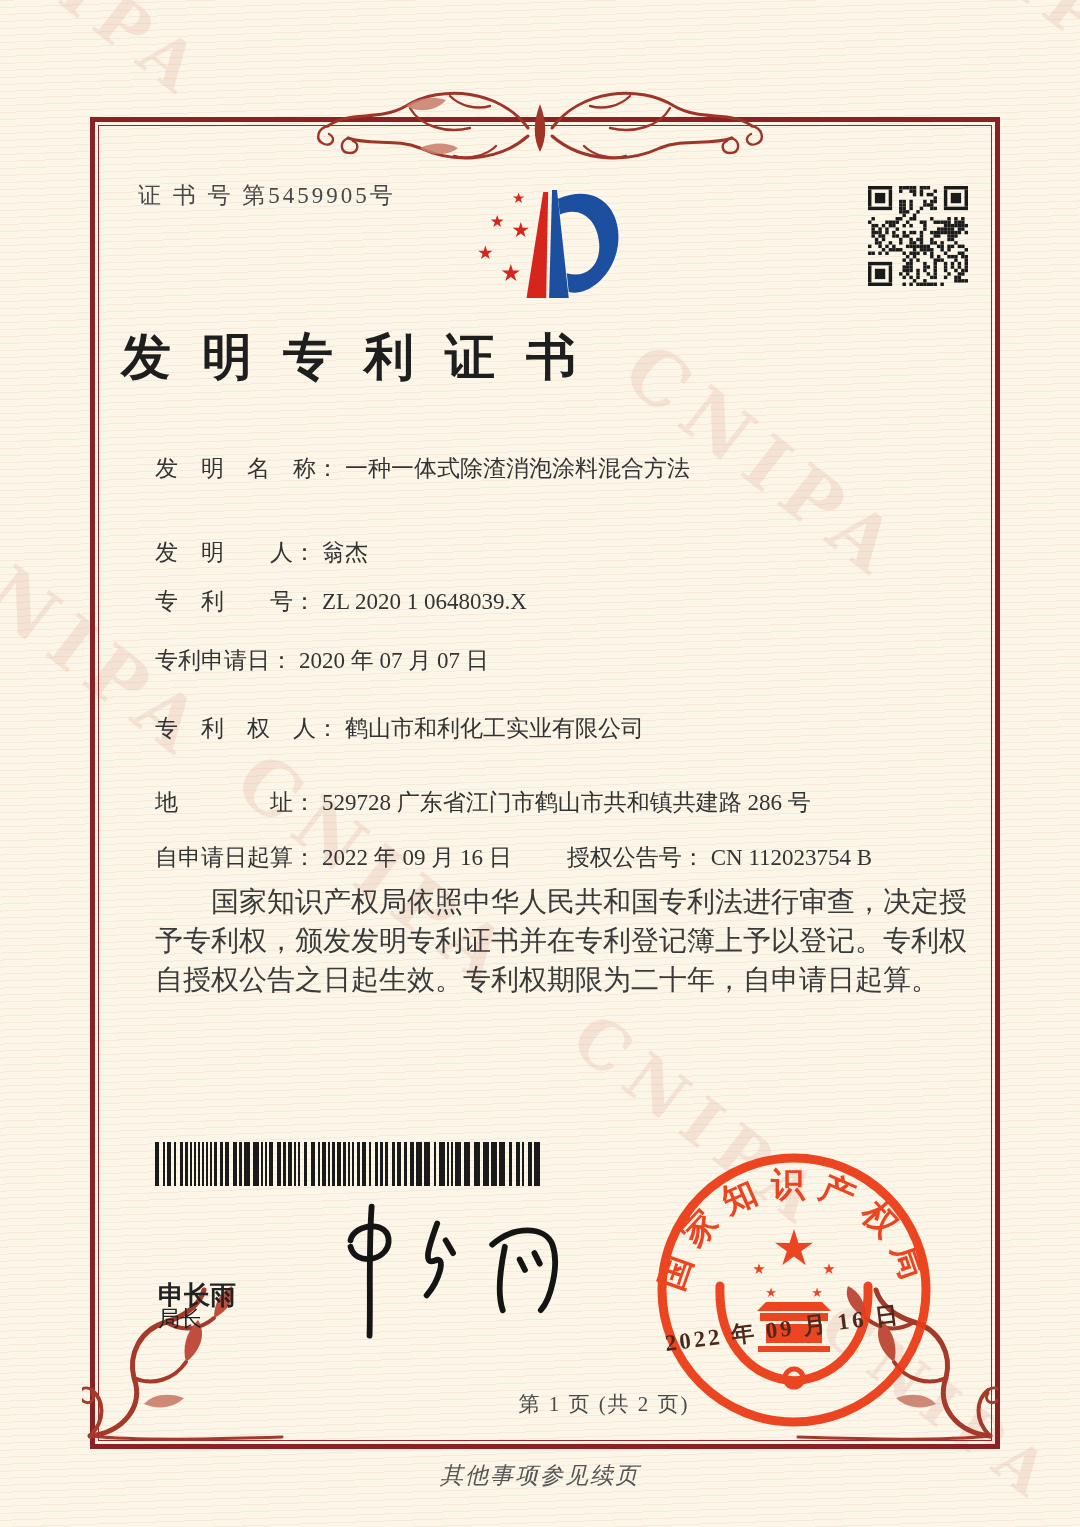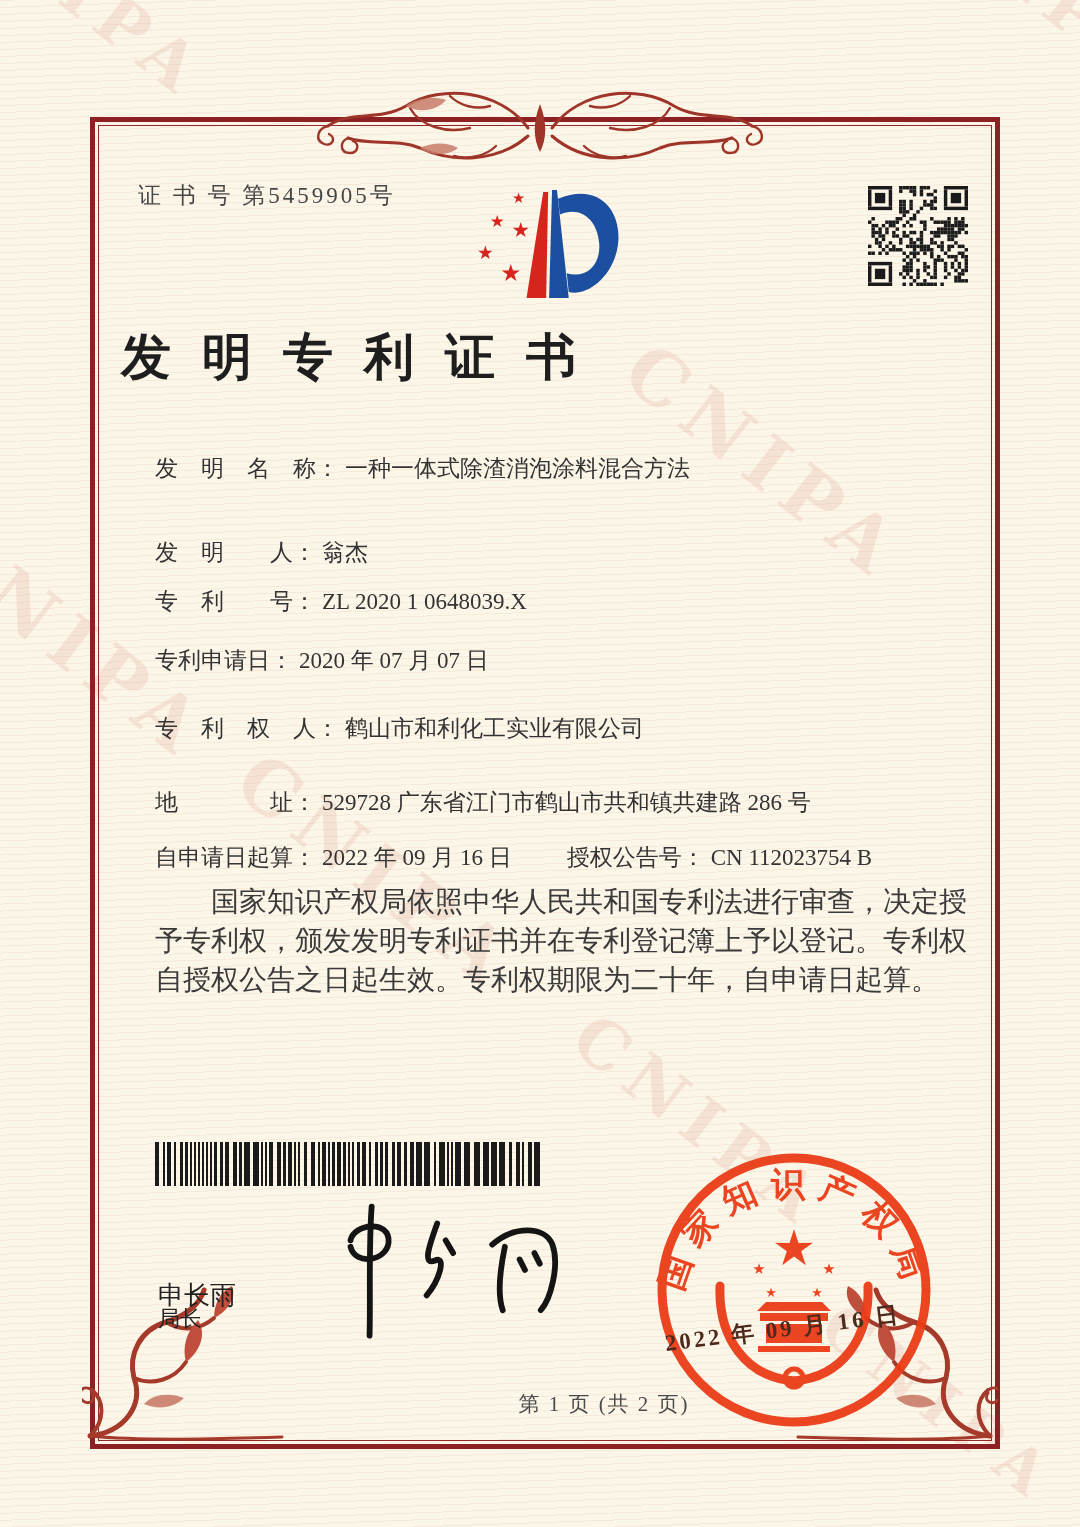--- a/index.html
+++ b/index.html
@@ -27,21 +27,21 @@
   .fields{position:absolute;left:155px;top:445px;width:812px;z-index:3;
           font-size:23px;color:#333;}
   .frow{position:absolute;left:0;white-space:nowrap;}
   .frow .lbl{margin-right:6px;}
   .grant-first{display:inline-block;width:406px;}
   .paras{position:absolute;left:155px;top:882px;width:814px;z-index:3;
          font-size:28px;line-height:39px;color:#3a3a3a;}
   .paras p{margin:0 0 9px 0;text-indent:2em;}
   .barcode{position:absolute;left:155px;top:1142px;width:390px;height:44px;z-index:3;}
   .signer-title{position:absolute;left:158px;top:1304px;font-size:22px;color:#222;z-index:3;}
-  .signer-name{position:absolute;left:158px;top:1278px;font-size:26px;color:#222;z-index:3;}
+  .signer-name{position:absolute;left:158px;top:1278px;font-size:26px;color:#222;z-index:3;font-weight:bold;}
   .signature{position:absolute;left:292px;top:1196px;width:320px;height:148px;z-index:3;}
   .seal{position:absolute;left:650px;top:1150px;width:288px;height:280px;z-index:4;opacity:0.94;}
   .seal-date{position:absolute;left:664px;top:1312px;width:262px;z-index:5;
              font-size:23px;font-weight:bold;color:#4e2a1d;letter-spacing:3px;
              transform:rotate(-7deg);white-space:nowrap;}
   .page-info{position:absolute;left:90px;top:1390px;width:1028px;text-align:center;
              font-size:21px;color:#4a4a4a;letter-spacing:2px;z-index:3;}
   .note{position:absolute;left:0;top:1460px;width:1080px;text-align:center;
         font-size:23px;color:#555;font-style:italic;letter-spacing:2px;z-index:3;}
 </style>
@@ -542,14 +542,15 @@
     </g>
     <g fill="none" stroke="#ea3b15" stroke-linecap="round">
       <path d="M140,231 C92,227 64,188 66,136" stroke-width="9"></path>
       <path d="M140,231 C188,227 216,188 214,136" stroke-width="9"></path>
       <circle cx="140" cy="228" r="9" stroke-width="5"></circle>
     </g>
   </svg>
   <div class="seal-date">2022 年 09 月 16 日</div>
 
   <div class="page-info">第 1 页 (共 2 页)</div>
+  <div class="note">其他事项参见续页</div>
 
 </div>
 
 </body></html>

